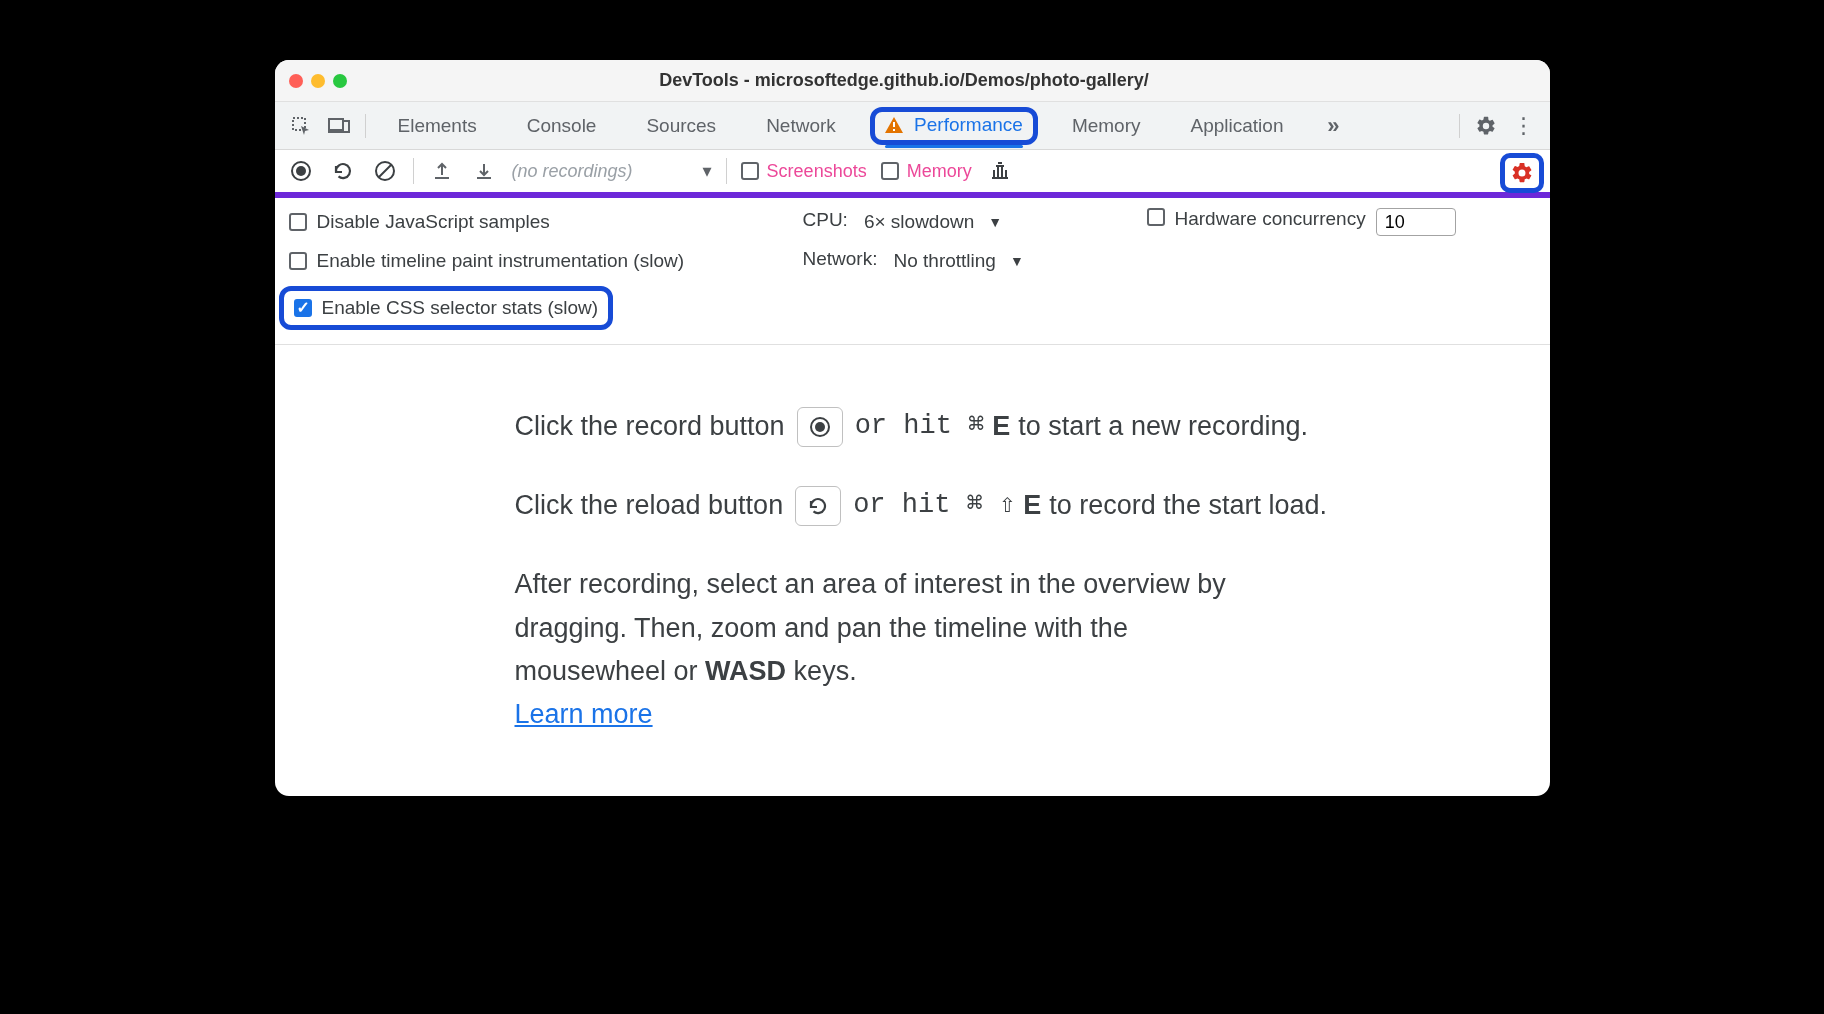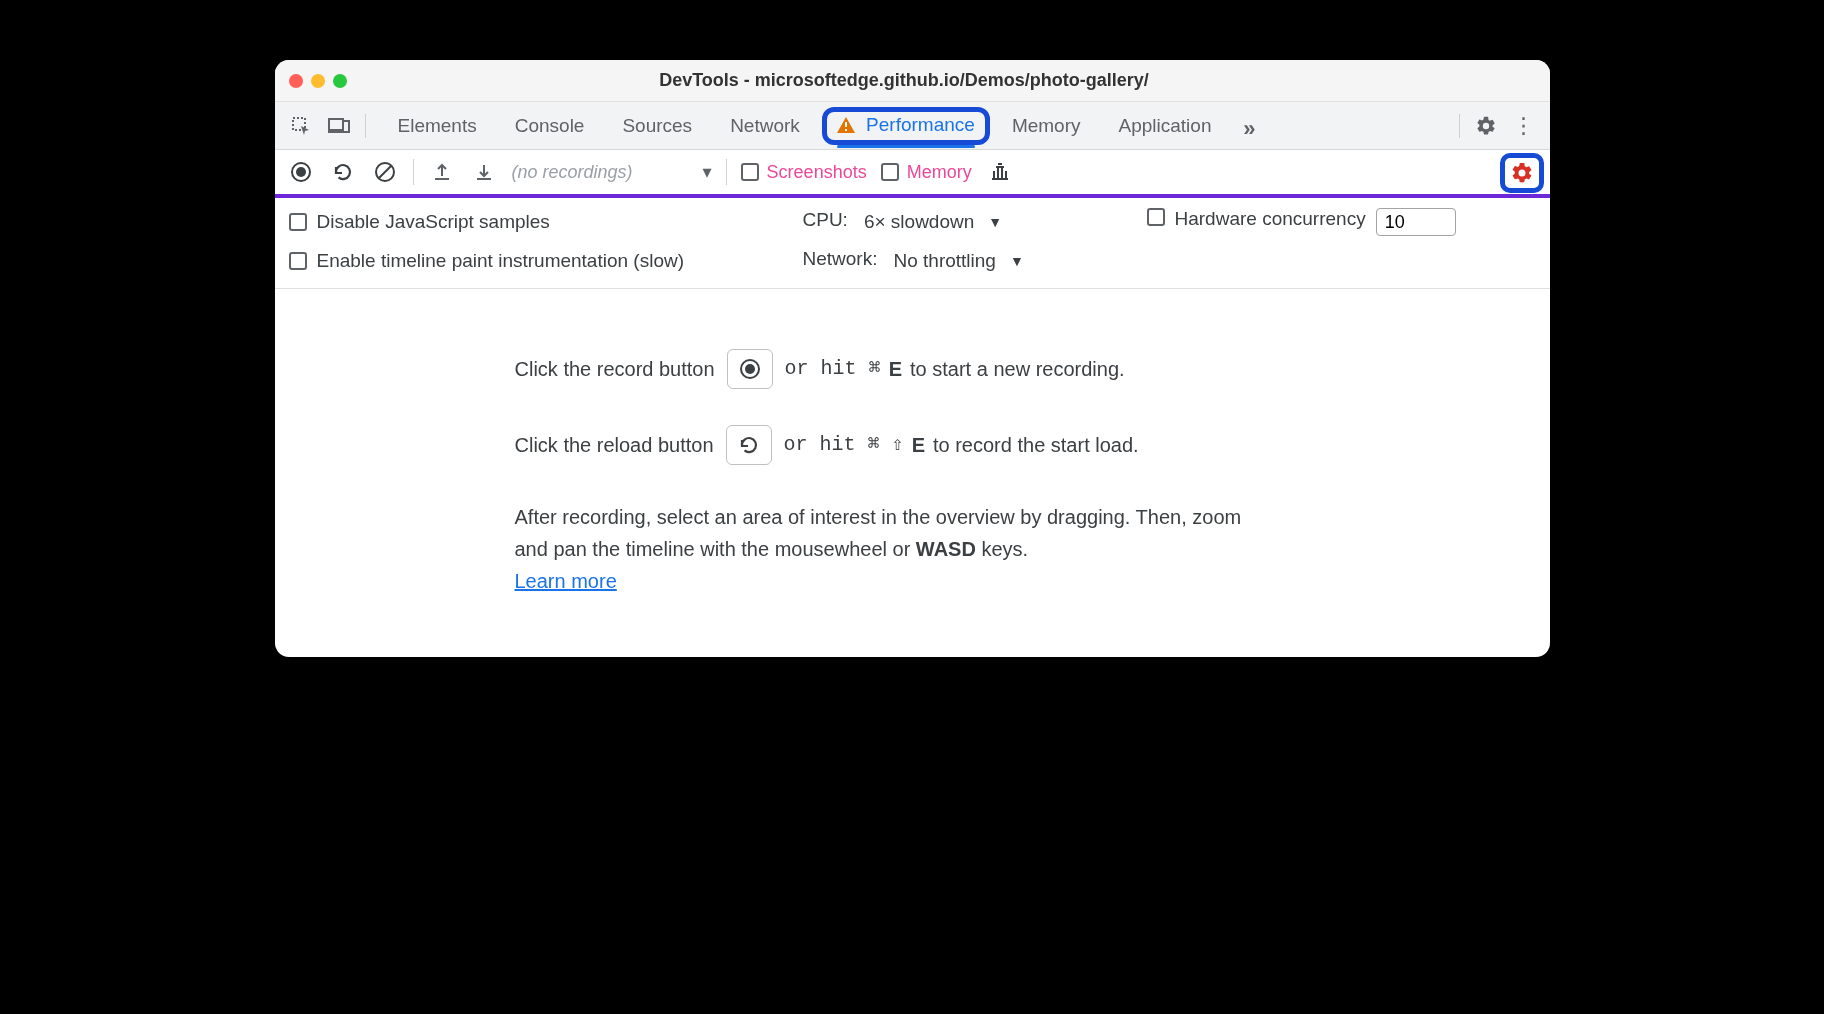--- a/index.html
+++ b/index.html
@@ -52,21 +52,21 @@
     padding: 0 10px;
     gap: 6px;
     border-bottom: 1px solid #d8d8d8;
   }
   .tabbar .iconbtn {
     width: 32px; height: 32px;
     display: flex; align-items: center; justify-content: center;
     color: #5f6368;
   }
   .tabbar .sep { width: 1px; height: 24px; background: #d0d0d0; margin: 0 4px; }
-  .tabs { display: flex; align-items: flex-end; gap: 6px; margin-left: 6px; flex: 1; }
+  .tabs { display: flex; align-items: center; gap: 18px; margin-left: 6px; flex: 1; }
   .tab {
     padding: 8px 16px;
     font-size: 19px;
     color: #5f6368;
     border-radius: 6px;
     position: relative;
   }
   .tab.active {
     color: #1a73e8;
     font-weight: 400;
@@ -85,21 +85,21 @@
     padding: 2px 10px !important;
   }
   .tab .warn-icon { margin-right: 6px; vertical-align: -2px; }
 
   .toolbar {
     display: flex;
     align-items: center;
     height: 48px;
     padding: 0 12px;
     gap: 14px;
-    border-bottom: 4px solid #6d28d9;
+    border-bottom: 6px solid #6d28d9;
     font-size: 18px;
     color: #5f6368;
     position: relative;
   }
   .toolbar .ibtn {
     width: 28px; height: 28px;
     display: flex; align-items: center; justify-content: center;
     color: #5f6368;
   }
   .toolbar .vsep { width: 1px; height: 26px; background: #d0d0d0; }
@@ -149,21 +149,21 @@
     align-items: center;
     gap: 10px;
     border: 5px solid #174bd6;
     border-radius: 12px;
     padding: 6px 10px;
     margin-left: -10px;
   }
 
   .content {
     padding: 60px 48px 60px 240px;
-    font-size: 20px;
+    font-size: 27px;
     color: #3c4043;
     line-height: 1.6;
   }
   .hint-row { display: flex; align-items: center; flex-wrap: wrap; gap: 8px; margin-bottom: 36px; }
   .btn-like {
     display: inline-flex; align-items: center; justify-content: center;
     width: 46px; height: 40px;
     border: 1px solid #c0c0c0; border-radius: 6px;
     margin: 0 4px;
   }
@@ -325,20 +325,26 @@
         <span>Enable timeline paint instrumentation (slow)</span>
       </div>
       <div class="setting-item">
         <span>Network:</span>
         <span class="select-like">
           <span>No throttling</span>
           <span class="caret-down">▼</span>
         </span>
       </div>
     </div>
+    <div class="settings-row">
+      <div class="css-stats-wrap">
+        <span class="checkbox checked"></span>
+        <span>Enable CSS selector stats (slow)</span>
+      </div>
+    </div>
   </div>
 
   <div class="content">
     <div class="hint-row">
       <span>Click the record button</span>
       <span class="btn-like">
         <svg width="22" height="22" viewBox="0 0 22 22">
             <circle cx="11" cy="11" r="9" fill="none" stroke="#3c4043" stroke-width="2"></circle>
             <circle cx="11" cy="11" r="5" fill="#3c4043"></circle>
           </svg>

